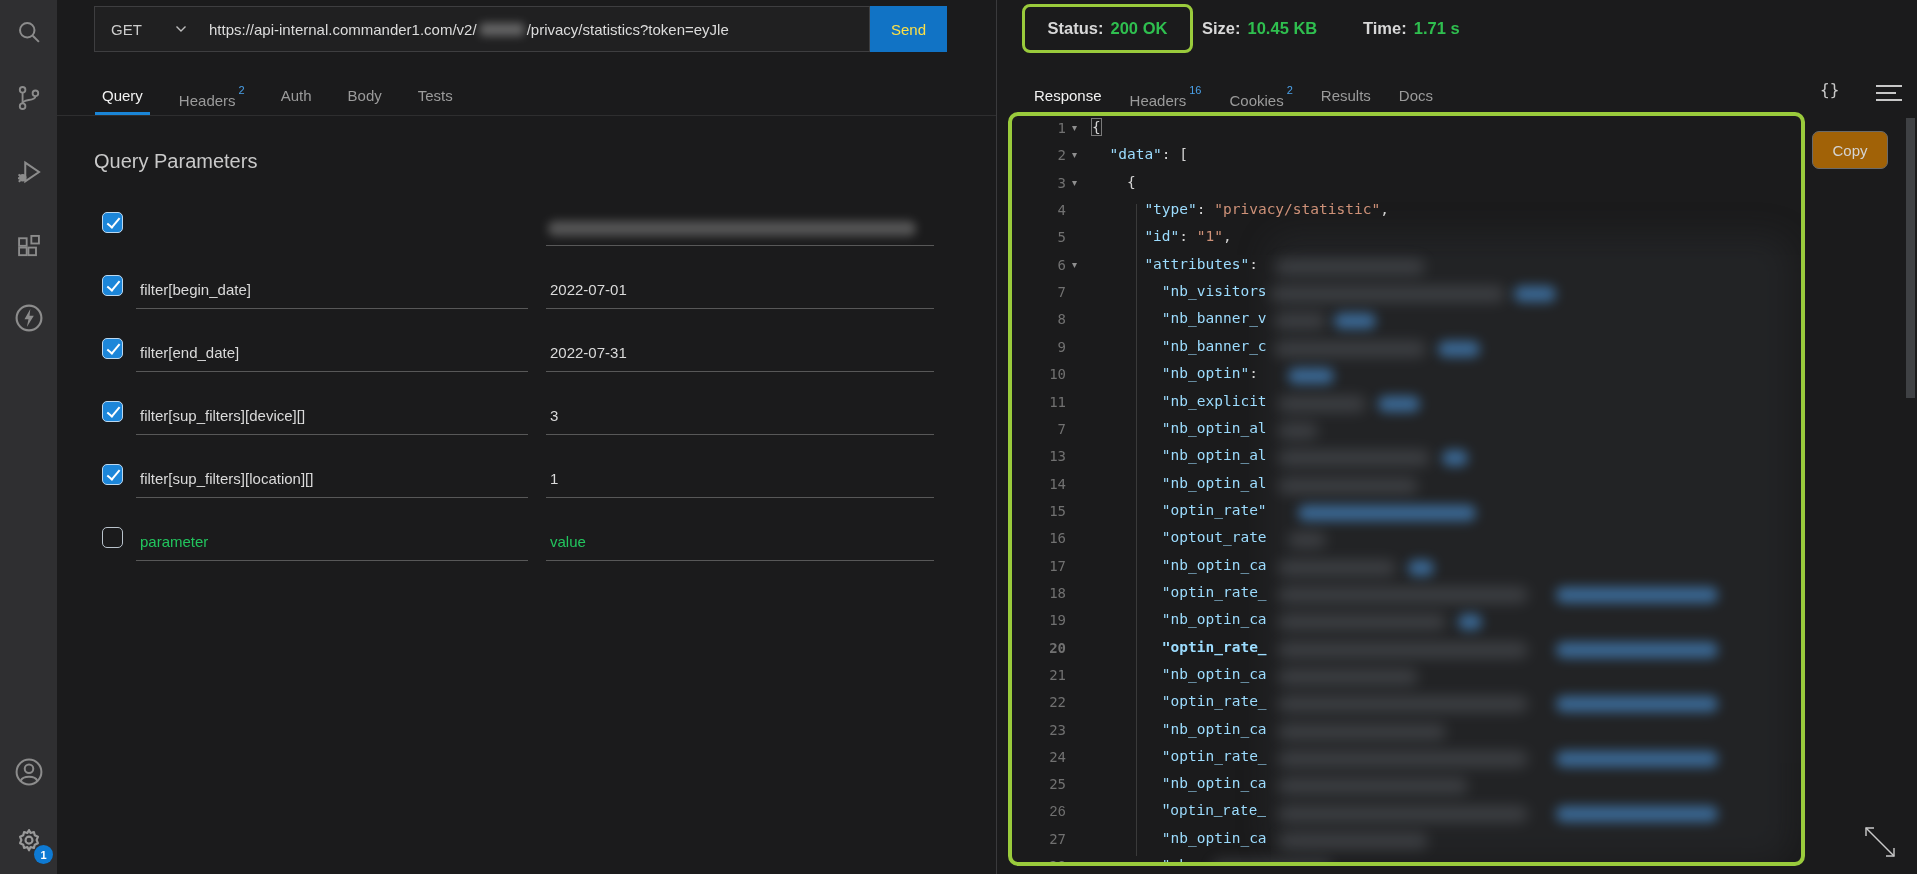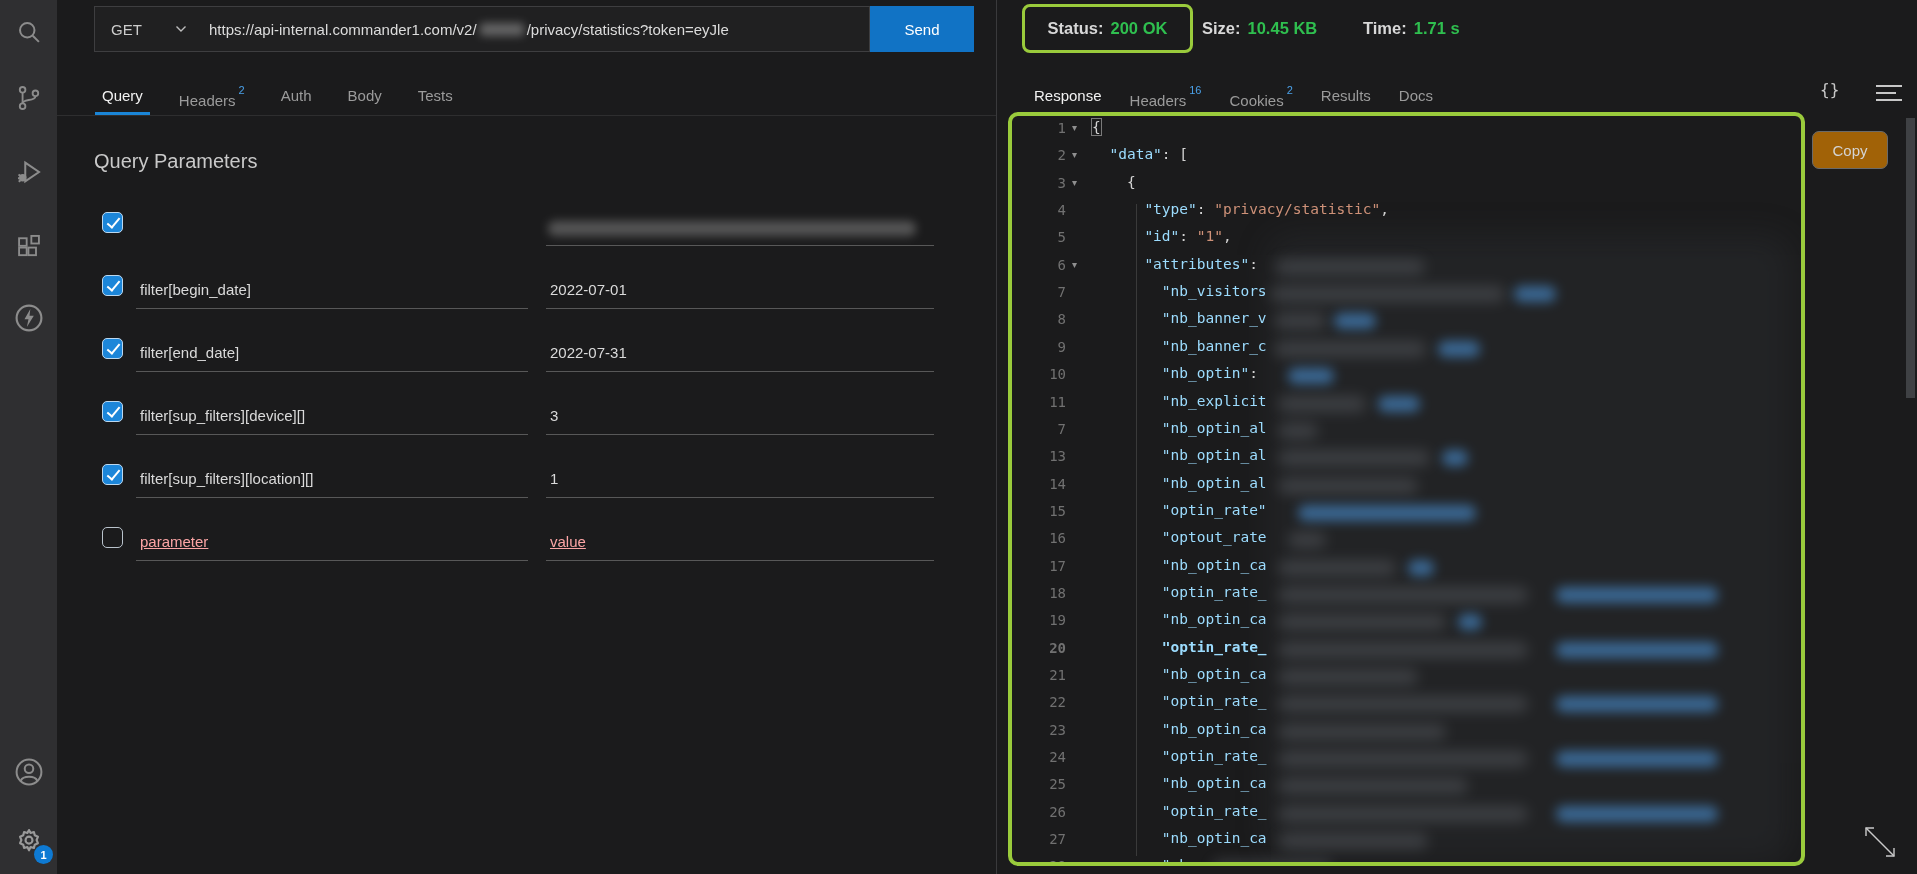--- a/index.html
+++ b/index.html
@@ -13,22 +13,22 @@
          background:#0e7ad3;color:#fff;font-size:11px;font-weight:bold;
          display:flex;align-items:center;justify-content:center;z-index:3;}
   
   #panel-divider{position:absolute;left:996px;top:0;width:1px;height:874px;background:#3a3a3c;}
   
   .box{position:absolute;top:6px;height:46px;background:#202021;border:1px solid #3e3e40;box-sizing:border-box;}
   #method{left:94px;width:106px;display:flex;align-items:center;justify-content:space-between;
           padding:0 12px 0 16px;font-size:15px;color:#cccccc;cursor:pointer;}
   #url{left:199px;width:671px;display:flex;align-items:center;padding:10px 10px;font-size:15px;
        color:#dcdcdc;white-space:nowrap;overflow:hidden;border-left:none;}
-  #send{position:absolute;left:870px;top:6px;width:104px;height:46px;background:#1173c5;border:none;
-        color:#ffffff;font-size:15px;font-family:inherit;cursor:pointer;}
+  #send{position:absolute;left:870px;top:6px;width:77px;height:46px;background:#1173c5;border:none;
+        color:#fde047;font-size:15px;font-family:inherit;cursor:pointer;}
   .chip{display:inline-block;width:44px;height:13px;background:#9b9b9b;border-radius:3px;
         filter:blur(4px);opacity:.55;margin:0 3px;flex:none;}
   
   .tabs{position:absolute;top:80px;height:32px;display:flex;gap:36px;}
   #req-tabs{left:102px;}
   #res-tabs{left:1034px;gap:28px;}
   .tab{position:relative;line-height:32px;font-size:15px;color:#9b9b9b;cursor:pointer;white-space:nowrap;}
   .tab .count{font-size:11px;color:#4aa0e8;margin-left:3px;position:relative;top:-6px;}
   .tab.active{color:#f2f2f2;}
   #req-tabs .tab.active::after{content:"";position:absolute;left:-7px;right:-7px;bottom:-4px;height:4px;background:#1a85d6;}
@@ -38,21 +38,21 @@
   .prow{position:absolute;left:94px;width:845px;height:48px;}
   .cb{position:absolute;left:8px;top:14px;width:21px;height:21px;border-radius:5px;box-sizing:border-box;
       border:1.5px solid #b9c3cc;background:transparent;cursor:pointer;}
   .cb.checked{background:#1c86d9;border-color:#bcd8ef;}
   .cb.checked::after{content:"";position:absolute;left:6.5px;top:2px;width:5px;height:11px;
       border:solid #fff;border-width:0 2.5px 2.5px 0;transform:rotate(40deg);}
   .pfield{position:absolute;bottom:0;height:34px;line-height:30px;border-bottom:1px solid #585858;
       font-size:15px;color:#dadada;padding-left:4px;box-sizing:border-box;cursor:text;}
   .pfield.key{left:42px;width:392px;}
   .pfield.val{left:452px;width:388px;}
-  .pfield .ph{color:#fca5a5;text-decoration:underline;}
+  .pfield .ph{color:#22c55e;}
   .blur-val{position:absolute;left:2px;bottom:9px;width:368px;height:15px;background:#8f8f8f;
       border-radius:7px;filter:blur(5px);opacity:.5;}
   
   .stat-group{position:absolute;top:7px;height:43px;display:flex;align-items:center;gap:7px;
       font-size:16.5px;font-weight:600;}
   .stat-label{color:#d8d8d8;}
   .stat-value{color:#2fbf4f;}
   #status-group{left:1026px;width:163px;justify-content:center;}
   #size-group{left:1202px;}
   #time-group{left:1363px;}
@@ -369,21 +369,21 @@
             <span class="ln">24</span>
             <span class="ct"><span>        </span><span class="k">"optin_rate_</span></span>
             <span class="blob g" style="left: 266px; width: 250px;"></span>
             <span class="blob b" style="left: 544px; width: 162px;"></span>
           </div>
           <div class="cl" style="top: 657.4px;">
             <span class="ln">25</span>
             <span class="ct"><span>        </span><span class="k">"nb_optin_ca</span></span>
             <span class="blob g" style="left: 266px; width: 190px;"></span>
           </div>
-          <div class="cl" style="top: 684.75px;">
+          <div class="cl" style="top: 684.75px; font-family: Liberation Mono, monospace;">
             <span class="ln">26</span>
             <span class="ct"><span>        </span><span class="k">"optin_rate_</span></span>
             <span class="blob g" style="left: 266px; width: 250px;"></span>
             <span class="blob b" style="left: 544px; width: 162px;"></span>
           </div>
           <div class="cl" style="top: 712.1px;">
             <span class="ln">27</span>
             <span class="ct"><span>        </span><span class="k">"nb_optin_ca</span></span>
             <span class="blob g" style="left: 266px; width: 150px;"></span>
           </div>

